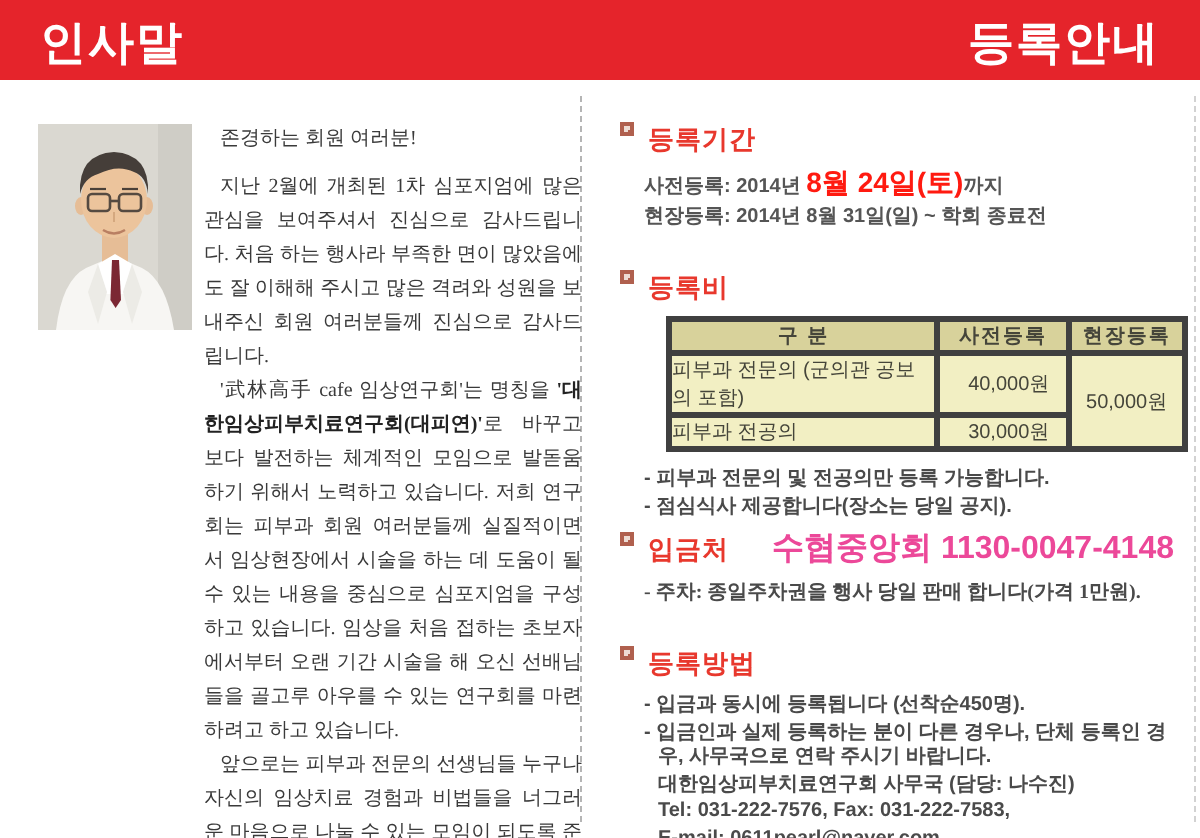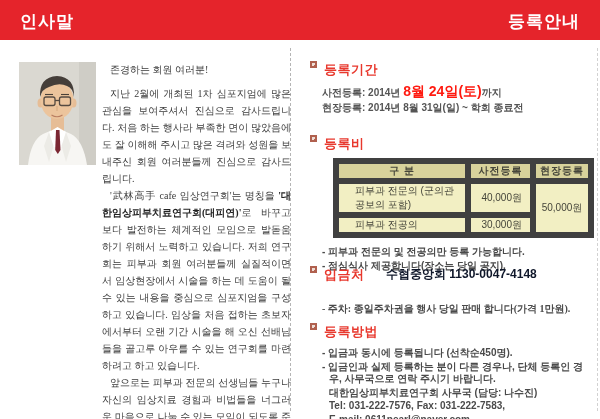--- a/index.html
+++ b/index.html
@@ -8,21 +8,21 @@
     width:600px; height:419px; position:relative; overflow:hidden;
     background:#ffffff;
     font-family:"Liberation Sans","DejaVu Sans",sans-serif;
   }
   
   .band {
     position:absolute; left:0; top:0; right:0; height:40px;
     background:#e5242b; display:flex; justify-content:space-between;
     align-items:center; padding:2px 20px 0 20px;
   }
-  .band .title { color:#ffffff; font-weight:bold; font-size:17px; letter-spacing:1px; }
+  .band .title { color:#ffffff; font-weight:bold; font-size:23px; letter-spacing:1px; }
   
   .divider {
     position:absolute; left:290px; top:48px; bottom:8px; width:0;
     border-left:1px dashed #b5b5b5;
   }
   .trim-right {
     position:absolute; left:597px; top:48px; bottom:8px; width:0;
     border-left:1px dashed #d2d2d2;
   }
   
@@ -51,33 +51,33 @@
   }
   .bullet::after {
     content:""; position:absolute; left:2px; top:2px; width:3px; height:3px;
     background:#b0604e;
   }
   .sec-body { margin:5px 0 0 22px; font-weight:600; color:#555555; }
   .sec-body .ln { line-height:15px; }
   .hl { color:#ff1a10; font-size:14px; font-weight:bold; }
   
   table.fee { border-collapse:collapse; margin:5px 0 0 33px; font-size:10px; color:#45453a; }
-  .fee th, .fee td { border:6px solid #404040; padding:0 4px; height:17px; }
+  .fee th, .fee td { border:3px solid #404040; padding:0 4px; height:17px; }
   .fee th { background:#d8d29b; font-weight:bold; text-align:center; letter-spacing:1px; }
   .fee td { background:#f2efc3; }
-  .fee td.cat { width:139px; text-align:left; padding-left:16px; }
+  .fee td.cat { width:139px; text-align:left; padding-left:0; }
   .fee td.pre { width:66px; text-align:right; padding-right:8px; }
   .fee td.onsite { width:59px; text-align:center; }
   .notes { margin:7px 0 0 22px; font-weight:600; color:#4a4a4a; }
   .notes .ln { line-height:13.5px; padding-left:7px; text-indent:-7px; }
   .notes .parking { margin-top:30px;font-family:Liberation Serif, serif; }
   
   .pay-body {
-    position:absolute; left:86px; top:1px; font-weight:bold; color:#0f172a;
-    font-size:12px; line-height:15px;
+    position:absolute; left:86px; top:1px; font-weight:bold; color:#ec4899;
+    font-size:16px; line-height:15px;
   }
   
   .method-body { margin:6px 0 0 22px; font-weight:600; color:#4a4a4a; }
   .method-body .ln { line-height:12.5px; margin-bottom:1px; }
   .method-body .dash { padding-left:7px; text-indent:-7px; }
   .method-body .plain { padding-left:7px; }
 </style>
 </head>
 <body>
 

